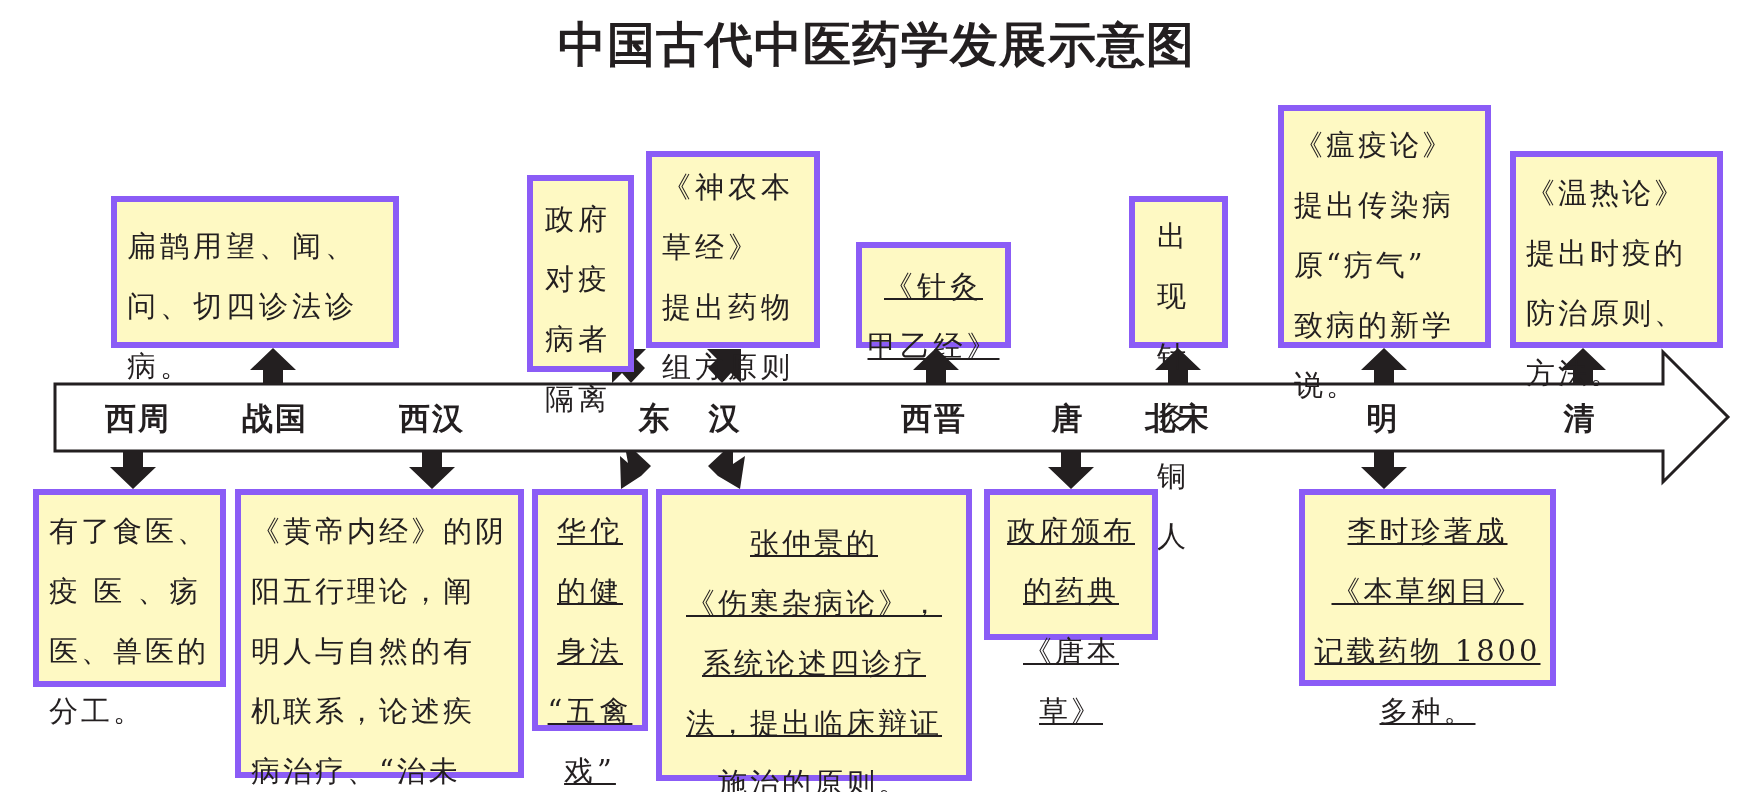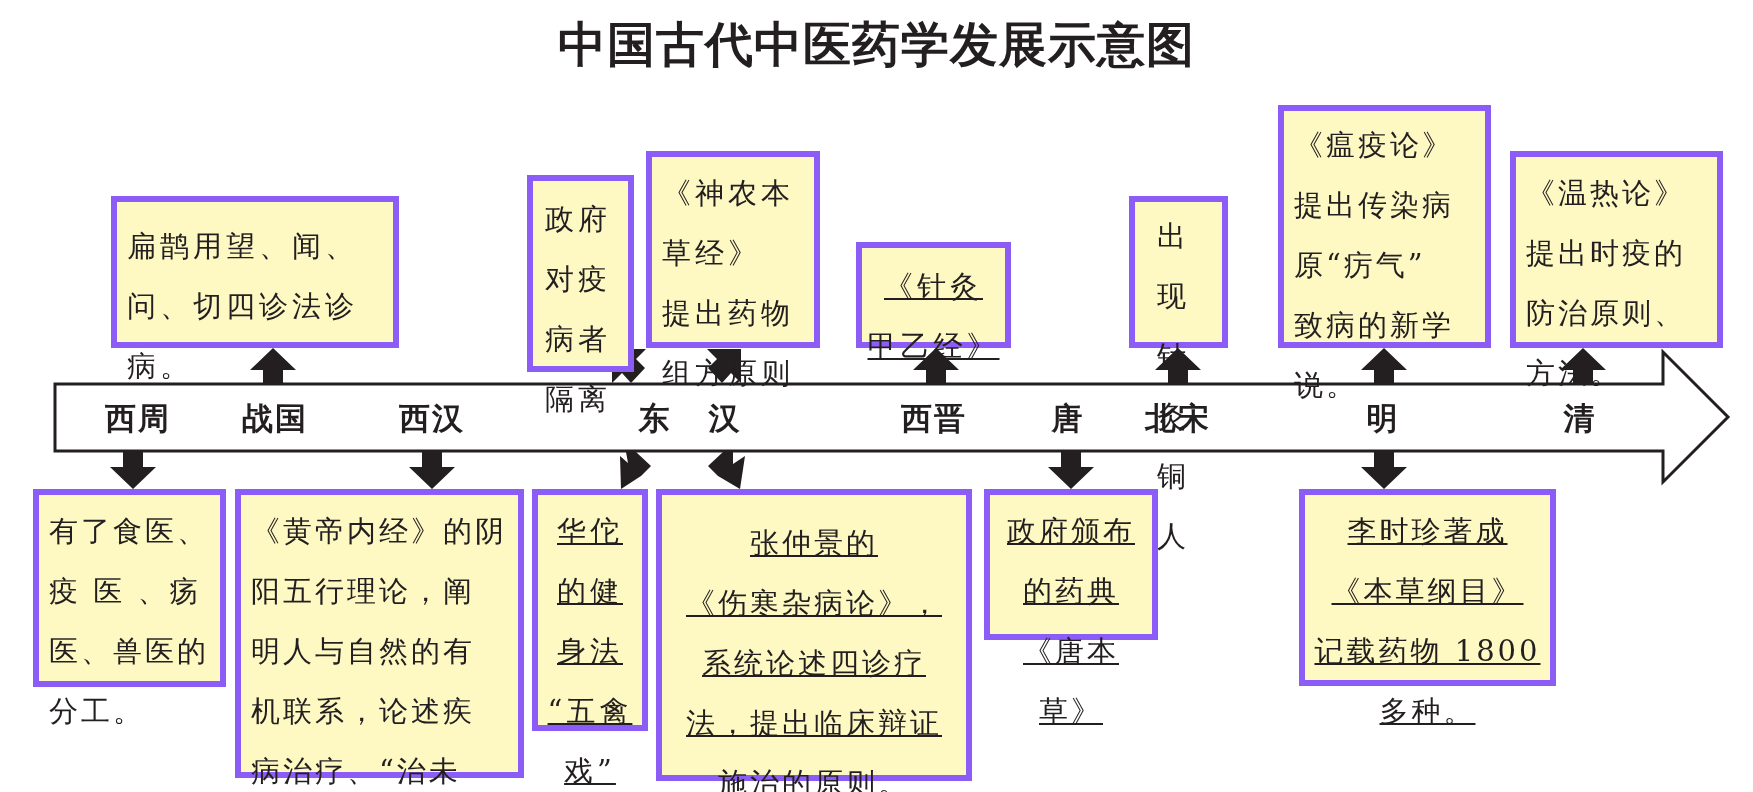--- a/index.html
+++ b/index.html
@@ -58,21 +58,21 @@
 <div class="era" style="left:1068px">唐</div>
 <div class="era" style="left:1178px">北宋</div>
 <div class="era" style="left:1383px">明</div>
 <div class="era" style="left:1580px">清</div>
 
 <div class="box" style="left:111px; top:196px; width:288px; height:152px; padding-top:14px;">扁鹊用望、闻、问、切四诊法诊病。</div>
 <div class="box" style="left:527px; top:151px; width:107px; height:197px; padding:8px 8px 0 12px;margin-top:24px;">政府
 对疫
 病者
 隔离</div>
-<div class="box" style="left:646px; top:151px; width:174px; height:197px; padding:6px 6px 0 10px;">《神农本
+<div class="box" style="left:646px; top:151px; width:174px; height:197px; padding:0 6px 0 10px;">《神农本
 草经》
 提出药物
 组方原则</div>
 <div class="box center" style="left:856px; top:242px; width:155px; height:106px; padding:8px 2px 0 2px;">《针灸
 甲乙经》</div>
 <div class="box" style="left:1129px; top:196px; width:99px; height:152px; padding:4px 4px 0 22px;">出现
 针灸
 铜人</div>
 <div class="box" style="left:1278px; top:105px; width:213px; height:243px; padding:4px 2px 0 10px; letter-spacing:3px;">《瘟疫论》
 提出传染病

